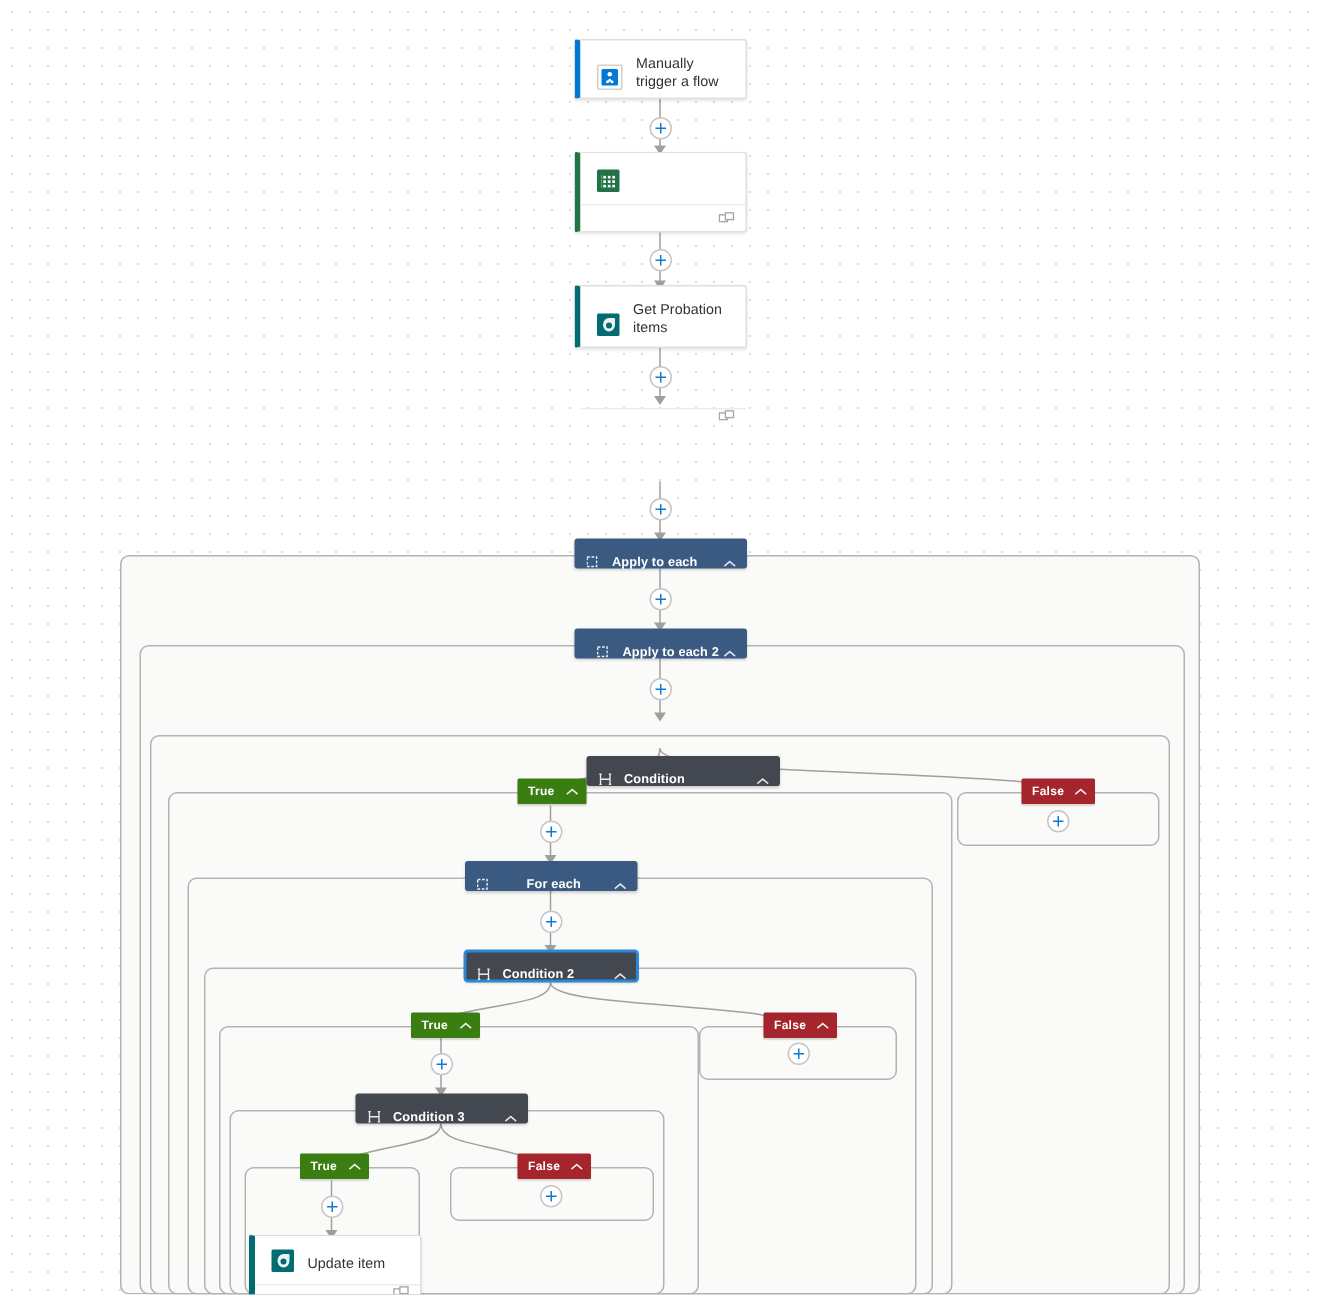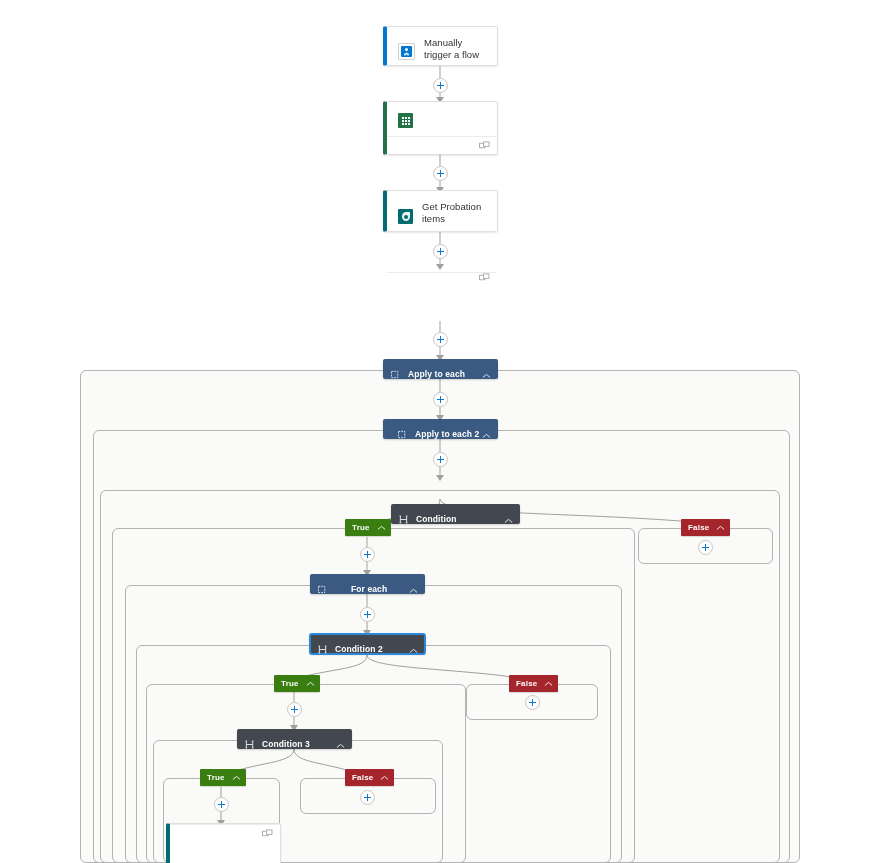--- a/index.html
+++ b/index.html
@@ -302,20 +302,24 @@
     <div class="card-foot">
       <svg class="conn-glyph" viewBox="0 0 12 10">
         <rect x="0.5" y="2.5" width="6" height="5" fill="none" stroke="#605e5c"></rect>
         <rect x="5" y="1" width="6" height="5" fill="#ffffff" stroke="#605e5c"></rect>
       </svg>
     </div>
   </div>
 
 
   <div class="card" style="left:166px; top:823px; width:115px; height:42px; border-left-color:#036c70;">
+    <div class="card-main">
+      <span class="app-icon icon-sp"></span>
+      <span class="card-title">Update item</span>
+    </div>
     <div class="card-foot">
       <svg class="conn-glyph" viewBox="0 0 12 10">
         <rect x="0.5" y="2.5" width="6" height="5" fill="none" stroke="#605e5c"></rect>
         <rect x="5" y="1" width="6" height="5" fill="#ffffff" stroke="#605e5c"></rect>
       </svg>
     </div>
   </div>
 
   <div class="ctrl ctrl-loop" style="left:383px; top:359px; width:115px;">
     <svg class="ctrl-icon" viewBox="0 0 10 10">

